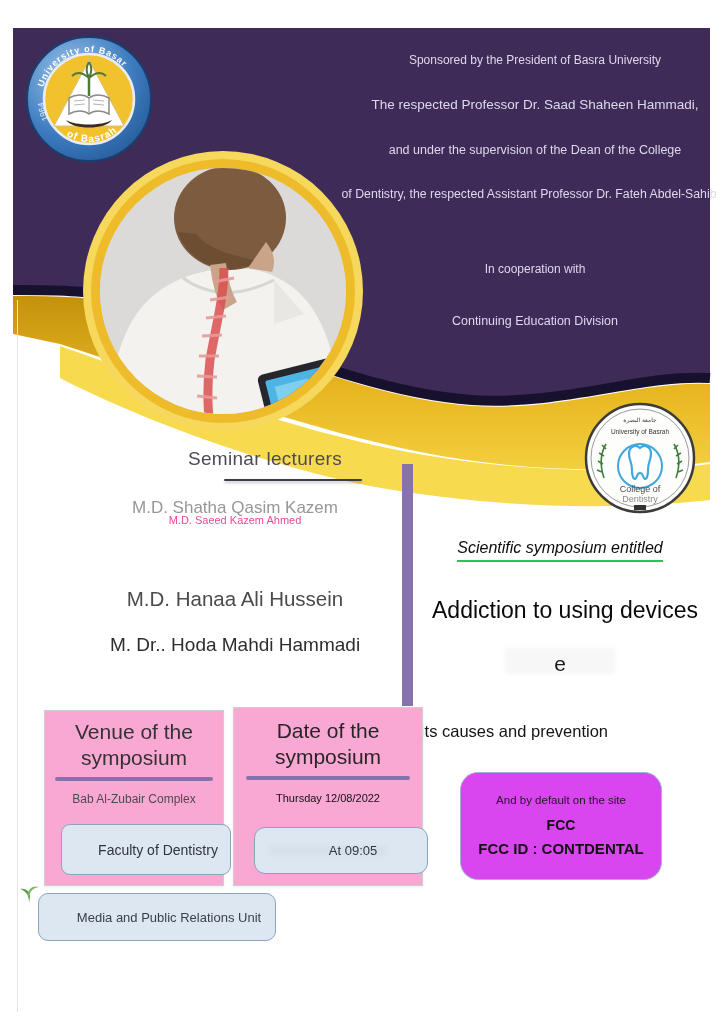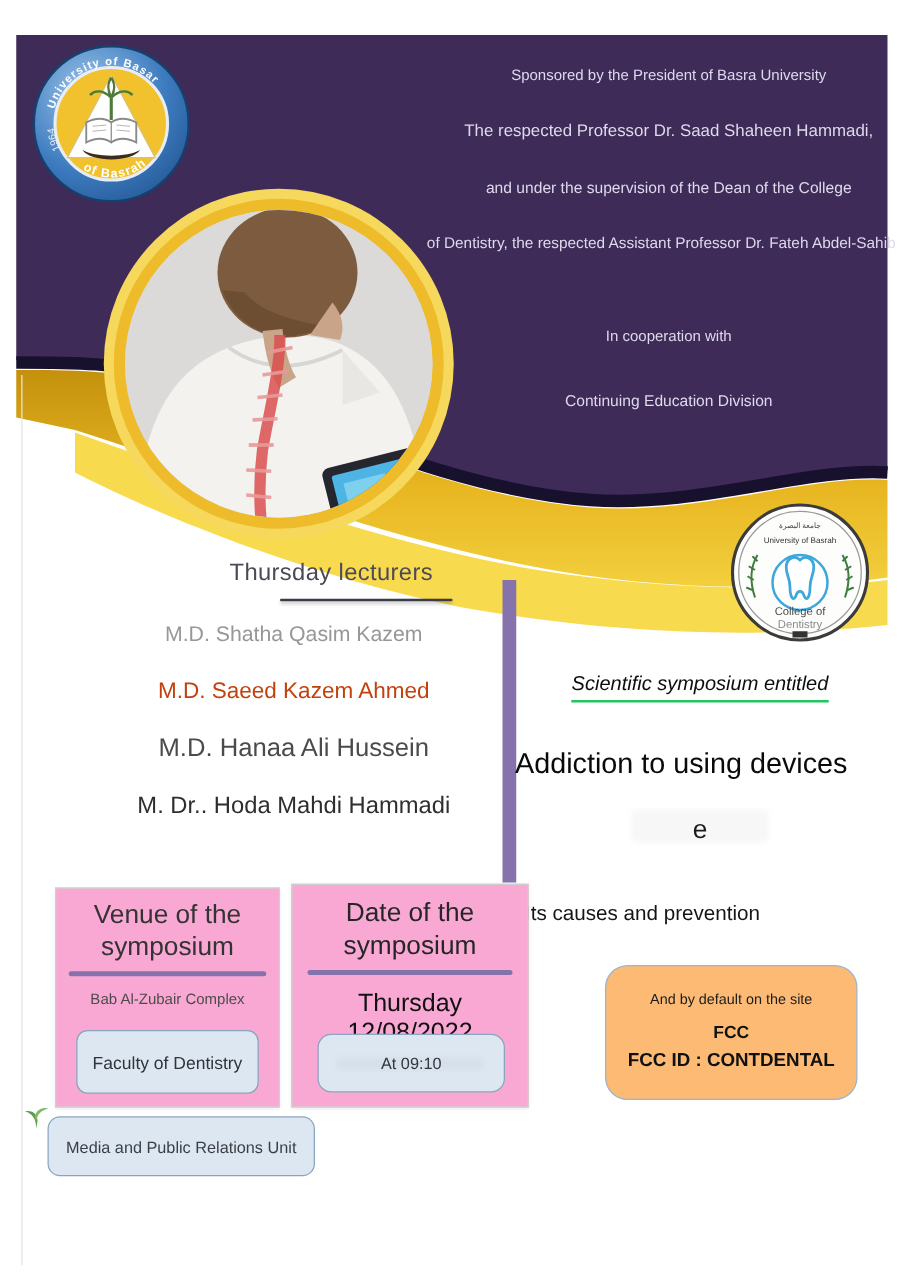--- a/index.html
+++ b/index.html
@@ -16,47 +16,47 @@
   .sp4{top:187px;left:336px;width:386px;font-size:12.3px;}
   .coop{top:262px;font-size:12px;}
   .divn{top:314px;font-size:12.5px;}
   
   .lect-title{position:absolute;left:120px;width:290px;top:448px;text-align:center;
     font-size:19px;color:#4e4957;letter-spacing:.3px;}
   .lect-rule{position:absolute;left:224px;top:479px;width:138px;height:2px;background:#3c3c48;
     box-shadow:0 2px 3px rgba(0,0,0,.25);border-radius:2px;}
   .lect-name{position:absolute;left:60px;width:350px;text-align:center;}
   .n1{top:498px;font-size:17px;color:#979797;}
-  .n2{top:542px;font-size:18px;color:#c2410c;}
+  .n2{top:514px;font-size:11px;color:#ec4899;}
   .n3{top:587px;font-size:20.5px;color:#4b4b4b;}
   .n4{top:634px;font-size:19px;color:#2e2e2e;}
   
   .sym-label{position:absolute;left:420px;width:280px;top:539px;text-align:center;font-size:16px;color:#0d0d0d;}
   .sym-label span{display:inline-block;border-bottom:2px solid #22c55e;padding-bottom:3px;font-style:italic;}
-  .sym-title{position:absolute;left:412px;width:306px;top:597px;font-size:23px;color:#0a0a0a;}
+  .sym-title{position:absolute;left:412px;width:306px;top:597px;text-align:center;font-size:23px;color:#0a0a0a;}
   .sym-cont{position:absolute;left:420px;width:280px;top:652px;text-align:center;font-size:21px;color:#1a1a1a;}
   .sym-sub{position:absolute;left:420px;width:280px;top:722px;text-align:left;font-size:16.5px;color:#151515;}
   
   .card{position:absolute;background:#f9a8d4;border:1px solid #cfcfcf;box-shadow:0 1px 3px rgba(0,0,0,.08);}
   .venue-card{left:44px;top:710px;width:178px;height:174px;}
   .date-card{left:233px;top:707px;width:188px;height:177px;}
   .card-head{position:absolute;left:0;width:100%;text-align:center;font-size:21px;line-height:1.25;color:#262626;}
   .venue-card .card-head{top:8px;color:#333;}
   .date-card .card-head{top:10px;}
   .card-rule{position:absolute;height:4px;background:#8672ab;border-radius:2px;}
   .venue-card .card-rule{left:10px;right:10px;top:66px;}
   .date-card .card-rule{left:12px;right:12px;top:68px;}
   .venue-loc{position:absolute;left:0;width:100%;top:81px;text-align:center;font-size:12px;color:#4c4c4c;}
-  .date-text{position:absolute;left:0;width:100%;top:84px;text-align:center;font-size:20px;color:#111;}
+  .date-text{position:absolute;left:0;width:100%;top:84px;text-align:center;font-size:11px;color:#111;}
   .btn{position:absolute;background:#dde7f2;border:1.5px solid #8aa5bd;border-radius:9px;
-    display:flex;align-items:center;justify-content:center;color:#30343b;cursor:pointer;}
+    display:flex;align-items:center;justify-content:center;color:#30343b;cursor:pointer;padding-left:24px;}
   .venue-btn{left:16px;top:113px;width:144px;height:49px;font-size:14px;}
   .time-btn{left:20px;top:119px;width:148px;height:45px;font-size:13px;border-radius:11px;}
   
-  .fcc-box{position:absolute;left:484px;top:772px;width:200px;height:106px;background:#fdba74;
+  .fcc-box{position:absolute;left:460px;top:772px;width:200px;height:106px;background:#d946ef;
     border:1px solid #9db4c9;border-radius:18px;}
   .fcc-l1{position:absolute;left:0;width:100%;top:21px;text-align:center;font-size:11.5px;color:#1c1c1c;}
   .fcc-l2{position:absolute;left:0;width:100%;top:44px;text-align:center;font-size:14px;font-weight:bold;color:#111;}
   .fcc-l3{position:absolute;left:0;width:100%;top:67px;text-align:center;font-size:15px;font-weight:bold;color:#111;}
   
   .media-btn{left:38px;top:893px;width:212px;height:46px;font-size:13px;border-radius:10px;color:#3a3f46;}
   
   .vbar{position:absolute;left:402px;top:464px;width:11px;height:242px;background:#8773ac;}
   .edge-line{position:absolute;left:17px;top:300px;width:1px;height:712px;background:#e4e4e4;}
   .smudge{position:absolute;background:rgba(90,90,100,.05);filter:blur(2px);border-radius:4px;}
@@ -190,21 +190,21 @@
     <rect x="50" y="103" width="12" height="5" fill="#333"></rect>
   </svg>
 
   <div class="sponsor-line sp1">Sponsored by the President of Basra University</div>
   <div class="sponsor-line sp2">The respected Professor Dr. Saad Shaheen Hammadi,</div>
   <div class="sponsor-line sp3">and under the supervision of the Dean of the College</div>
   <div class="sponsor-line sp4">of Dentistry, the respected Assistant Professor Dr. Fateh Abdel-Sahib</div>
   <div class="sponsor-line coop">In cooperation with</div>
   <div class="sponsor-line divn">Continuing Education Division</div>
 
-  <div class="lect-title">Thursday lecturers</div>
+  <div class="lect-title">Seminar lecturers</div>
   <div class="lect-rule"></div>
   <div class="lect-name n1">M.D. Shatha Qasim Kazem</div>
   <div class="lect-name n2">M.D. Saeed Kazem Ahmed</div>
   <div class="lect-name n3">M.D. Hanaa Ali Hussein</div>
   <div class="lect-name n4">M. Dr.. Hoda Mahdi Hammadi</div>
 
   <div class="vbar"></div>
   <div class="edge-line"></div>
 
   <div class="sym-label"><span>Scientific symposium entitled</span></div>
@@ -217,21 +217,21 @@
     <div class="card-head">Venue of the symposium</div>
     <div class="card-rule"></div>
     <div class="venue-loc">Bab Al-Zubair Complex</div>
     <div class="btn venue-btn">Faculty of Dentistry</div>
   </div>
 
   <div class="card date-card">
     <div class="card-head">Date of the symposium</div>
     <div class="card-rule"></div>
     <div class="date-text">Thursday 12/08/2022</div>
-    <div class="btn time-btn">At 09:10</div>
+    <div class="btn time-btn">At 09:05</div>
     <div class="smudge" style="left:35px;top:138px;width:118px;height:10px;"></div>
   </div>
 
   <div class="fcc-box">
     <div class="fcc-l1">And by default on the site</div>
     <div class="fcc-l2">FCC</div>
     <div class="fcc-l3">FCC ID : CONTDENTAL</div>
   </div>
 
   <svg class="abs" style="left:16px;top:879px;" width="26" height="26" viewBox="0 0 26 26">

